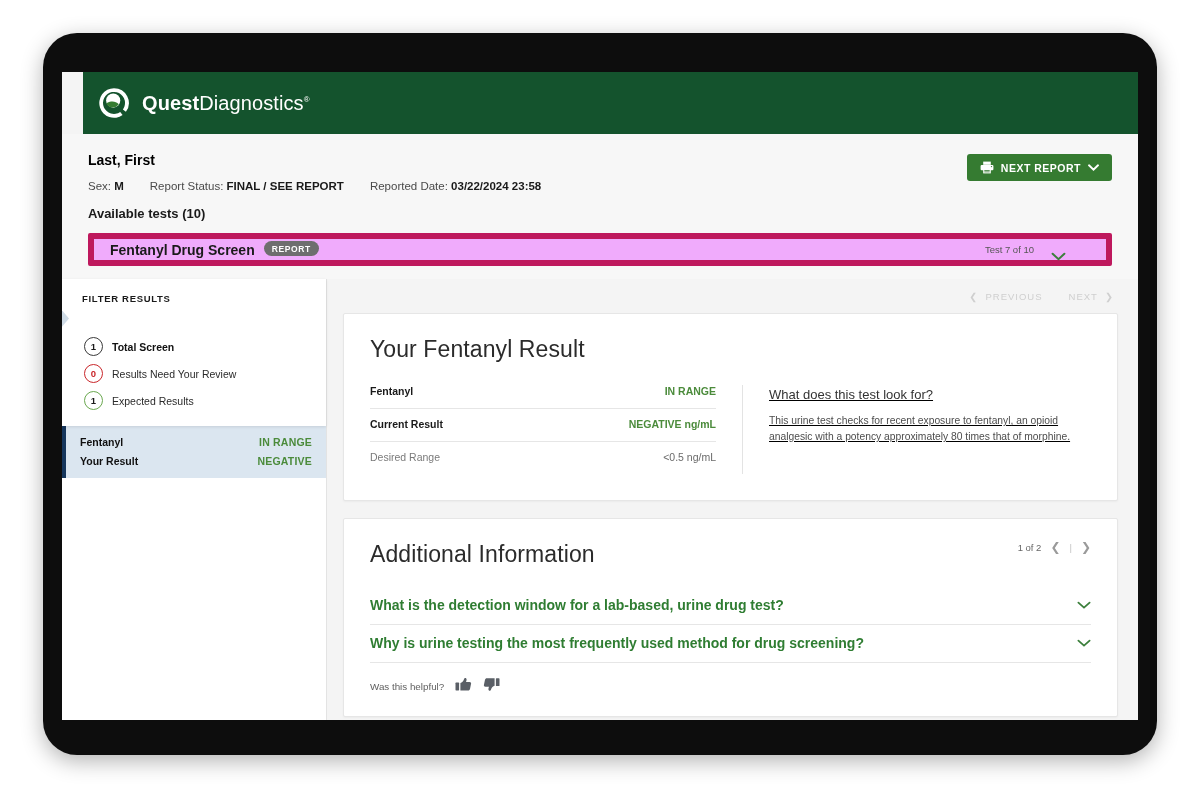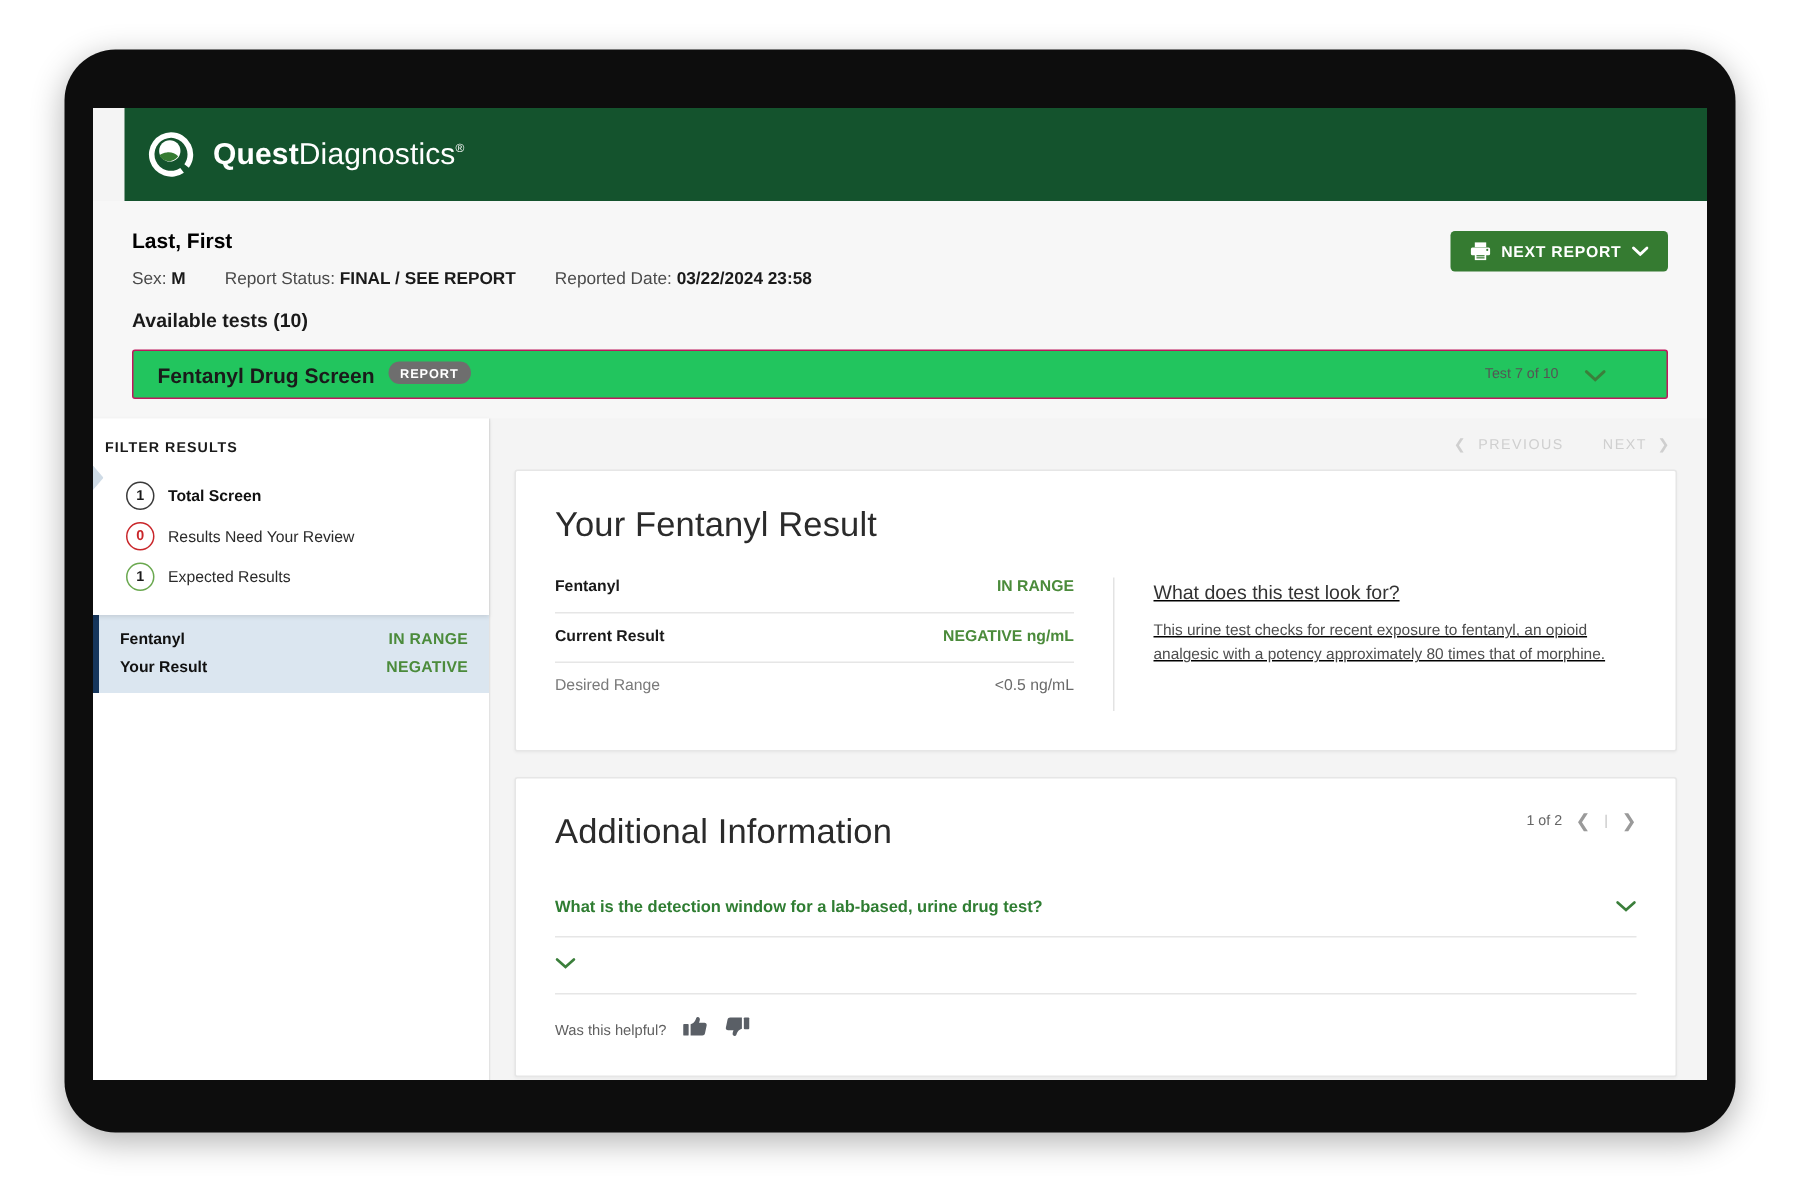--- a/index.html
+++ b/index.html
@@ -97,22 +97,22 @@
     font-weight: 700;
     letter-spacing: .5px;
     cursor: pointer;
     font-family: "Liberation Sans", sans-serif;
   }
   .print-btn svg { display: block; }
 
   
   .test-selector-wrap { padding: 12px 26px 13px 26px; background: #f7f7f7; }
   .test-selector {
-    background: #22c55e;
-    border: 1px solid #be185d;
+    background: #f0abfc;
+    border: 6px solid #be185d;
     border-radius: 2px;
     height: 33px;
     display: flex;
     align-items: center;
     padding: 0 16px;
     position: relative;
   }
   .test-title { font-size: 14px; font-weight: 700; color: #1a1a1a; }
   .badge-final {
     margin-left: 9px;
@@ -150,22 +150,22 @@
     padding: 14px 0 12px 0;
     box-shadow: 0 1px 3px rgba(0,0,0,0.10);
     position: relative;
     z-index: 2;
   }
   .filter-head {
     font-size: 9.5px;
     font-weight: 700;
     letter-spacing: .7px;
     color: #1a1a1a;
-    padding-left: 8px;
-    margin-bottom: 13px;
+    padding-left: 20px;
+    margin-bottom: 29px;
   }
   .filter-item {
     display: flex;
     align-items: center;
     padding: 4px 0 4px 22px;
     cursor: pointer;
     position: relative;
   }
   .fcount {
     width: 19px; height: 19px; flex: 0 0 19px;
@@ -264,21 +264,21 @@
   .pager .arrow { color: #9a9a9a; cursor: pointer; font-size: 12px; line-height: 1; }
   .pager .sep { color: #c4c4c4; }
 
   .faq-list { padding: 0 26px; margin-top: 19px; }
   .faq-item {
     display: flex; align-items: center; justify-content: space-between;
     padding: 9px 0 10px 0;
     border-bottom: 1px solid #e6e6e6;
     cursor: pointer;
   }
-  .faq-q { font-size: 11px; font-weight: 700; color: #2f7d32; }
+  .faq-q { font-size: 14px; font-weight: 700; color: #2f7d32; }
   .faq-caret { color: #3b7f3b; }
 
   .helpful {
     display: flex; align-items: center; gap: 11px;
     padding: 14px 26px 20px 26px;
   }
   .helpful-label { font-size: 9.8px; color: #606060; }
   .thumb { cursor: pointer; display: block; }
 </style>
 </head>
@@ -442,20 +442,21 @@
           <div class="faq-item">
             <span class="faq-q">What is the detection window for a lab-based, urine drug test?</span>
             <span class="faq-caret">
               <svg width="14" height="9" viewBox="0 0 14 9" aria-hidden="true">
                 <path d="M1.4 1.6 7 6.6 12.6 1.6" stroke="#3b7f3b" stroke-width="1.8" fill="none" stroke-linecap="round"></path>
               </svg>
             </span>
           </div>
 
           <div class="faq-item">
+            <span class="faq-q">Why is urine testing the most frequently used method for drug screening?</span>
             <span class="faq-caret">
               <svg width="14" height="9" viewBox="0 0 14 9" aria-hidden="true">
                 <path d="M1.4 1.6 7 6.6 12.6 1.6" stroke="#3b7f3b" stroke-width="1.8" fill="none" stroke-linecap="round"></path>
               </svg>
             </span>
           </div>
         </div>
 
         <div class="helpful">
           <span class="helpful-label">Was this helpful?</span>

